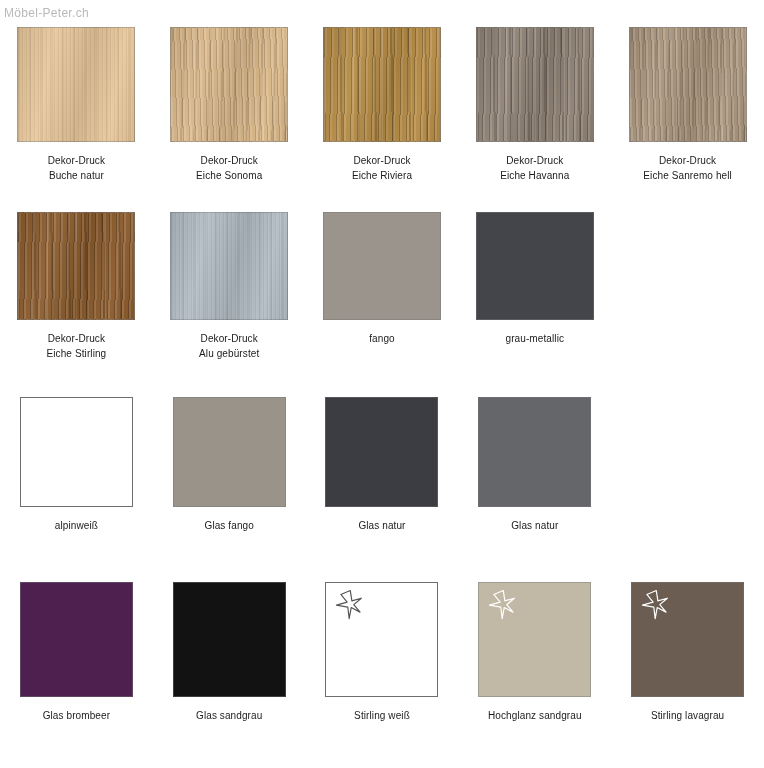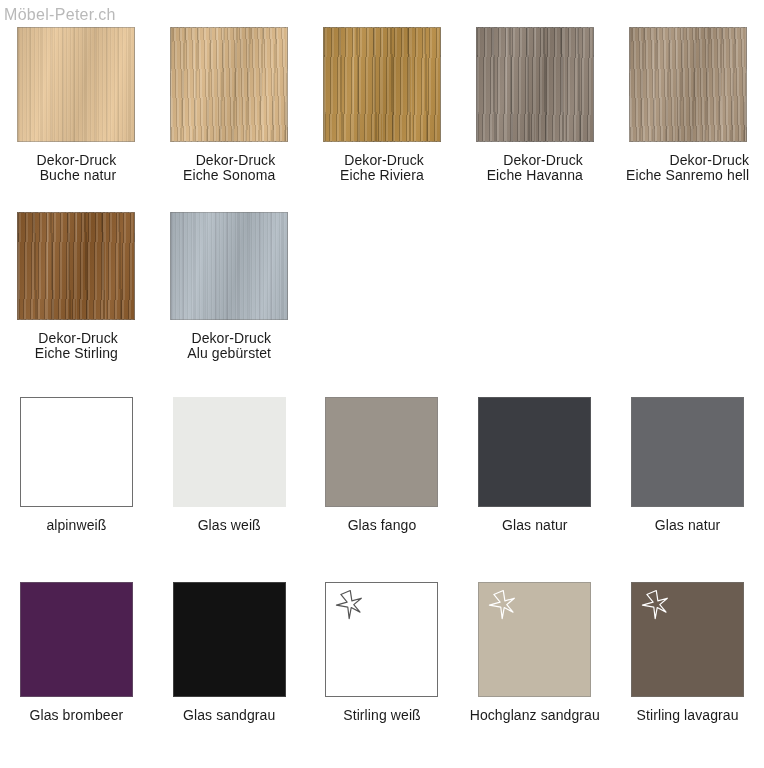--- a/index.html
+++ b/index.html
@@ -6,21 +6,21 @@
   body{
     width:764px;height:768px;
     background:#ffffff;
     font-family:"Liberation Sans", sans-serif;
     overflow:hidden;
     position:relative;
   }
   .watermark{
     position:absolute;
     left:4px; top:6px;
-    font-size:16px;
+    font-size:12px;
     color:#b9b9b9;
     letter-spacing:.3px;
     user-select:none;
     white-space:nowrap;
   }
   .grid{
     position:absolute;
     left:0; top:27px;
     width:764px;
   }
@@ -54,24 +54,24 @@
   .bordered{
     box-sizing:border-box;
     border:1px solid #6e6e6e;
   }
   .thinborder{
     box-sizing:border-box;
     border:1px solid rgba(120,120,120,.45);
   }
   .label{
     margin-top:11px;
-    font-size:14px;
+    font-size:10px;
     line-height:15px;
     color:#1b1b1b;
-    text-align:right;
+    text-align:center;
     white-space:pre-line;
     letter-spacing:.1px;
   }
   .row-3 .label,.row-4 .label{}
   .sparkle{
     position:absolute;
     left:7px; top:6px;
     width:34px; height:34px;
     pointer-events:none;
   }
@@ -178,33 +178,39 @@
 Eiche Stirling</div>
       </div>
       <div class="cell">
         <div class="sw-wrap">
           <div class="swatch grain-fine thinborder" style="background-color: rgb(178, 188, 196);"></div>
           <div class="swatch shade-v"></div>
         </div>
         <div class="label">Dekor-Druck
 Alu gebürstet</div>
       </div>
+      <div class="cell">
+        <div class="sw-wrap">
+          <div class="swatch flat thinborder" style="background-color: rgb(154, 148, 140);"></div>
+        </div>
+        <div class="label">fango</div>
+      </div>
+      <div class="cell">
+        <div class="sw-wrap">
+          <div class="swatch flat thinborder" style="background-color: rgb(67, 69, 74);"></div>
+        </div>
+        <div class="label">grau-metallic</div>
+      </div>
     </div>
     <div class="row row-3">
       <div class="cell">
         <div class="sw-wrap">
           <div class="swatch flat bordered" style="background-color: rgb(255, 255, 255);"></div>
         </div>
         <div class="label">alpinweiß</div>
-      </div>
-      <div class="cell">
-        <div class="sw-wrap">
-          <div class="swatch flat" style="background-color: rgb(233, 234, 231);"></div>
-        </div>
-        <div class="label">Glas weiß</div>
       </div>
       <div class="cell">
         <div class="sw-wrap">
           <div class="swatch flat thinborder" style="background-color: rgb(154, 147, 138);"></div>
         </div>
         <div class="label">Glas fango</div>
       </div>
       <div class="cell">
         <div class="sw-wrap">
           <div class="swatch flat thinborder" style="background-color: rgb(59, 61, 66);"></div>

